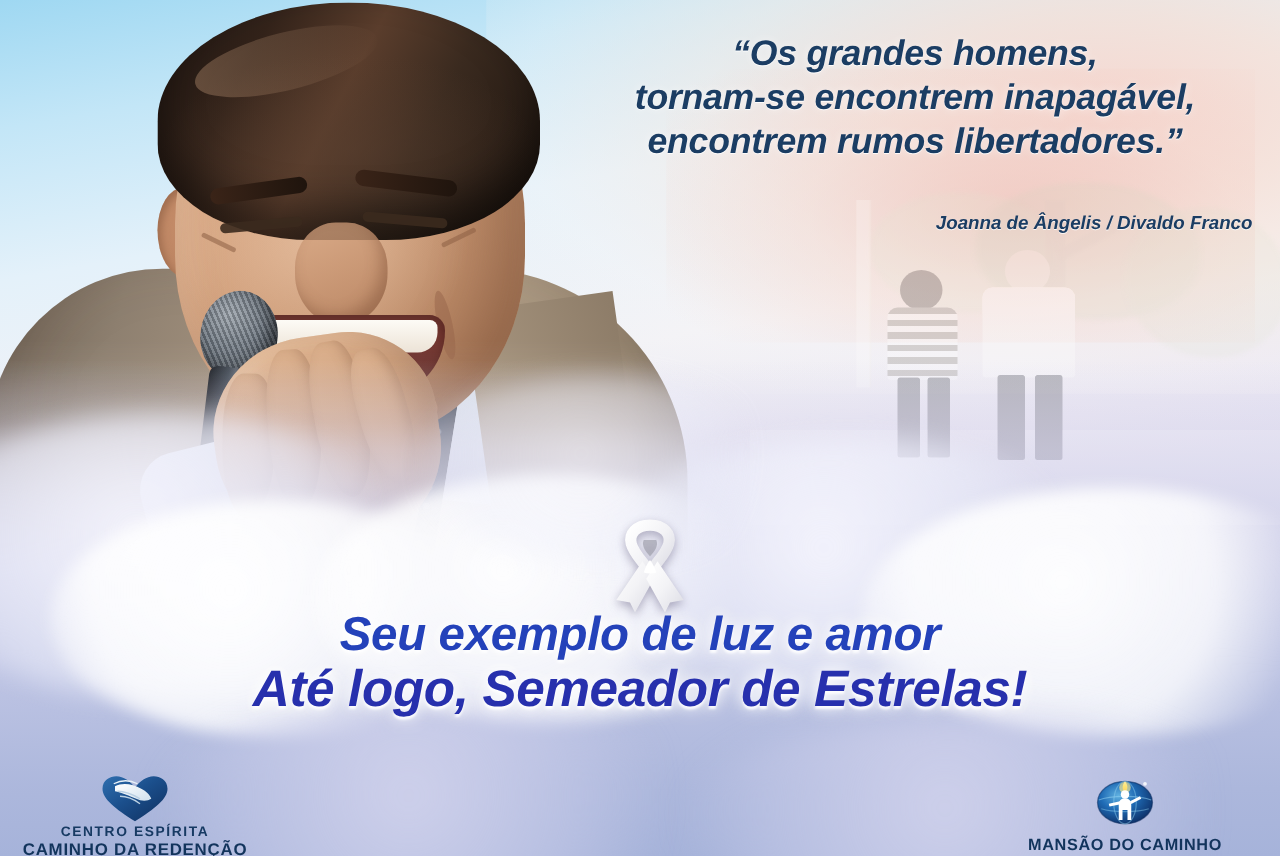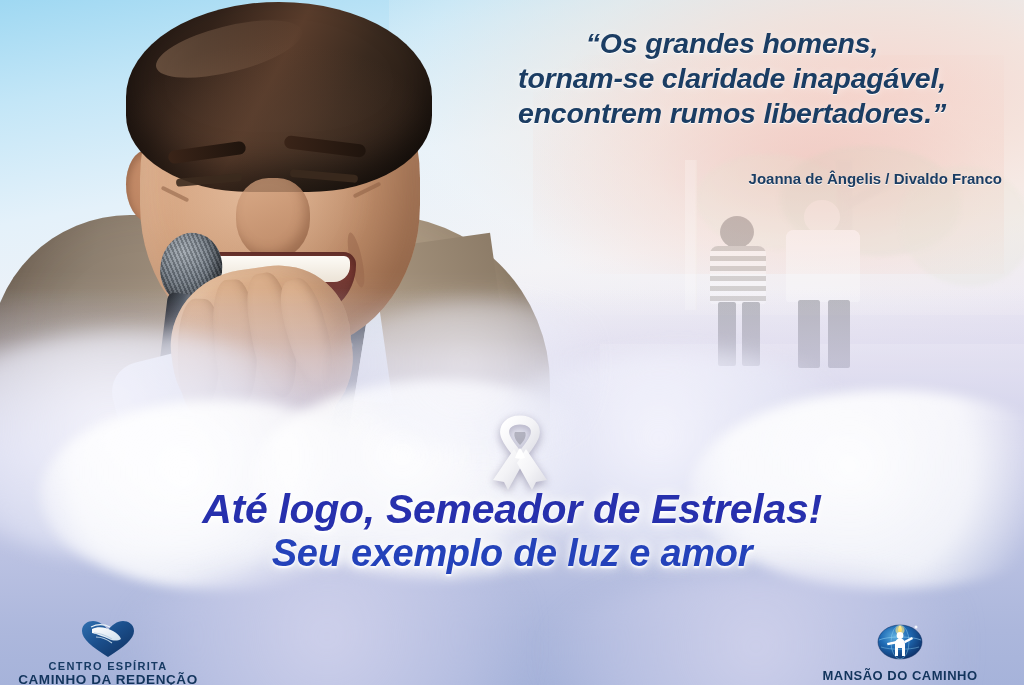--- a/index.html
+++ b/index.html
@@ -244,21 +244,21 @@
     font-style:italic;font-weight:bold;
     font-size:28.5px;line-height:35px;
     letter-spacing:-0.2px;
     color:#1b3d63;
     text-shadow:0 1px 0 rgba(255,255,255,.85), 0 0 8px rgba(255,255,255,.55);
   }
   .quote-line{display:block;white-space:nowrap;}
   .attrib{
     position:absolute;left:462px;top:170px;width:540px;
     text-align:right;padding-right:14px;
-    font-weight:bold;font-size:15px;
+    font-style:italic;font-weight:bold;font-size:15px;
     color:#1b3d63;
     text-shadow:0 1px 0 rgba(255,255,255,.8);
   }
 
   .headline{
     position:absolute;left:0;top:487px;width:1024px;text-align:center;
     font-style:italic;font-weight:bold;
     letter-spacing:-0.3px;
   }
   .hl{display:block;white-space:nowrap;}
@@ -366,43 +366,43 @@
   <div class="cloud" style="left:40px;top:400px;width:360px;height:190px;"></div>
   <div class="cloud" style="left:250px;top:380px;width:380px;height:200px;"></div>
   <div class="cloud soft" style="left:470px;top:350px;width:420px;height:210px;"></div>
   <div class="cloud" style="left:690px;top:390px;width:400px;height:200px;"></div>
   <div class="cloud lav" style="left:120px;top:560px;width:460px;height:170px;"></div>
   <div class="cloud lav" style="left:540px;top:570px;width:480px;height:170px;"></div>
   <div class="cloud soft" style="left:330px;top:300px;width:300px;height:150px;opacity:.65;"></div>
 
   <div class="quote">
     <span class="quote-line">“Os grandes homens,</span>
-    <span class="quote-line">tornam-se claridade inapagável,</span>
+    <span class="quote-line">tornam-se encontrem inapagável,</span>
     <span class="quote-line">encontrem rumos libertadores.”</span>
   </div>
   <div class="attrib">Joanna de Ângelis / Divaldo Franco</div>
 
   <svg class="ribbon" viewBox="0 0 66 76">
     <defs>
       <linearGradient id="rg" x1="0" y1="0" x2="1" y2="1">
         <stop offset="0%" stop-color="#ffffff"></stop>
         <stop offset="50%" stop-color="#f3f3f6"></stop>
         <stop offset="100%" stop-color="#dcdce4"></stop>
       </linearGradient>
     </defs>
     <path d="M33 6 C22 6 16 13 18 21 C20 29 28 36 33 44 C38 36 46 29 48 21 C50 13 44 6 33 6 Z" fill="none" stroke="url(#rg)" stroke-width="9" stroke-linejoin="round"></path>
     <path d="M27 35 L6 66 L17 68 L21 76 L36 49 Z" fill="url(#rg)"></path>
     <path d="M39 35 L60 66 L49 68 L45 76 L30 49 Z" fill="url(#rg)"></path>
     <path d="M33 34 C30 38 29 41 28 44 C31 45 35 45 38 44 C37 41 36 38 33 34 Z" fill="#ffffff"></path>
     <path d="M28 18 C26 22 29 27 33 31 C37 27 40 22 38 18 Z" fill="#8f8f9c" opacity=".55"></path>
   </svg>
 
   <div class="headline">
+    <span class="hl hl2">Seu exemplo de luz e amor</span>
     <span class="hl hl1">Até logo, Semeador de Estrelas!</span>
-    <span class="hl hl2">Seu exemplo de luz e amor</span>
   </div>
 
   <div class="logo logo-l">
     <svg class="mark" width="56" height="38" viewBox="0 0 56 38">
       <defs>
         <linearGradient id="hg" x1="0" y1="0" x2="1" y2="1">
           <stop offset="0%" stop-color="#2f6fb0"></stop>
           <stop offset="45%" stop-color="#1b4f8c"></stop>
           <stop offset="100%" stop-color="#0f2f5e"></stop>
         </linearGradient>

